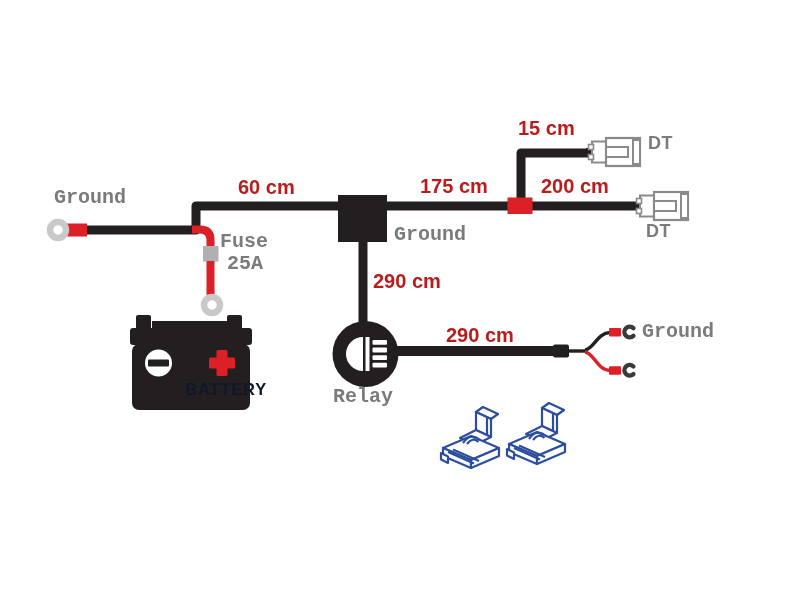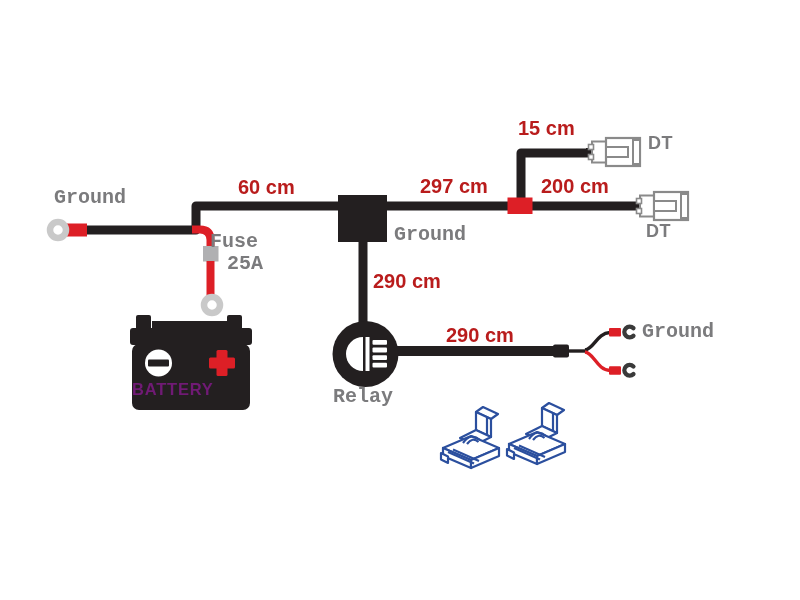--- a/index.html
+++ b/index.html
@@ -3,21 +3,21 @@
 <meta charset="utf-8">
 <style>
   html,body{margin:0;padding:0;background:#fff;}
   .stage{position:relative;width:800px;height:600px;background:#fff;overflow:hidden;
          font-family:"Liberation Sans",sans-serif;}
   .art{position:absolute;left:0;top:0;}
   .lbl{position:absolute;font-weight:700;white-space:nowrap;line-height:1.1;}
   .gray{color:#7b7b7d;font-size:20px;font-family:Liberation Mono, monospace;}
   .blk{color:#b91c1c;font-size:20px;}
   .dt{color:#7b7b7d;font-size:18px;letter-spacing:.5px;}
-  .battery-text{color:#701a75;font-size:16.5px;letter-spacing:.8px;width:135px;text-align:left;}
+  .battery-text{color:#0f172a;font-size:16.5px;letter-spacing:.8px;width:135px;text-align:right;}
 </style>
 </head>
 <body>
 
 <div class="stage">
 
   <svg class="art" width="800" height="600" viewBox="0 0 800 600">
 
     <g>
       <polyline points="86,230 196,230 196,206 640,206" fill="none" stroke="#231f20" stroke-width="9" stroke-linejoin="round"></polyline>
@@ -138,25 +138,25 @@
       <path d="M22,37 q8,-11 17,-3" fill="none"></path>
       <path d="M26,38 q5.5,-7.5 11.5,-2" fill="none"></path>
       <line x1="7" y1="46" x2="33" y2="57.5"></line>
       <line x1="12" y1="43.5" x2="38" y2="55"></line>
       <polygon points="0,47 7,50.5 7,57 0,53.5"></polygon>
     </g>
   </svg>
 
   <div class="lbl gray" style="left:54px;top:187px">Ground</div>
   <div class="lbl blk" style="left:238px;top:176px">60 cm</div>
-  <div class="lbl gray" style="left:210px;top:231px">Fuse</div>
+  <div class="lbl gray" style="left:220px;top:231px">Fuse</div>
   <div class="lbl gray" style="left:227px;top:253px">25A</div>
   <div class="lbl battery-text" style="left:132px;top:380px">BATTERY</div>
   <div class="lbl gray" style="left:394px;top:224px">Ground</div>
-  <div class="lbl blk" style="left:420px;top:175px">297 cm</div>
+  <div class="lbl blk" style="left:420px;top:175px">175 cm</div>
   <div class="lbl blk" style="left:518px;top:117px">15 cm</div>
   <div class="lbl dt" style="left:648px;top:134px">DT</div>
   <div class="lbl blk" style="left:541px;top:175px">200 cm</div>
   <div class="lbl dt" style="left:646px;top:222px">DT</div>
   <div class="lbl blk" style="left:373px;top:270px">290 cm</div>
   <div class="lbl gray" style="left:333px;top:386px">Relay</div>
   <div class="lbl blk" style="left:446px;top:324px">290 cm</div>
   <div class="lbl gray" style="left:642px;top:321px">Ground</div>
 
 </div>

